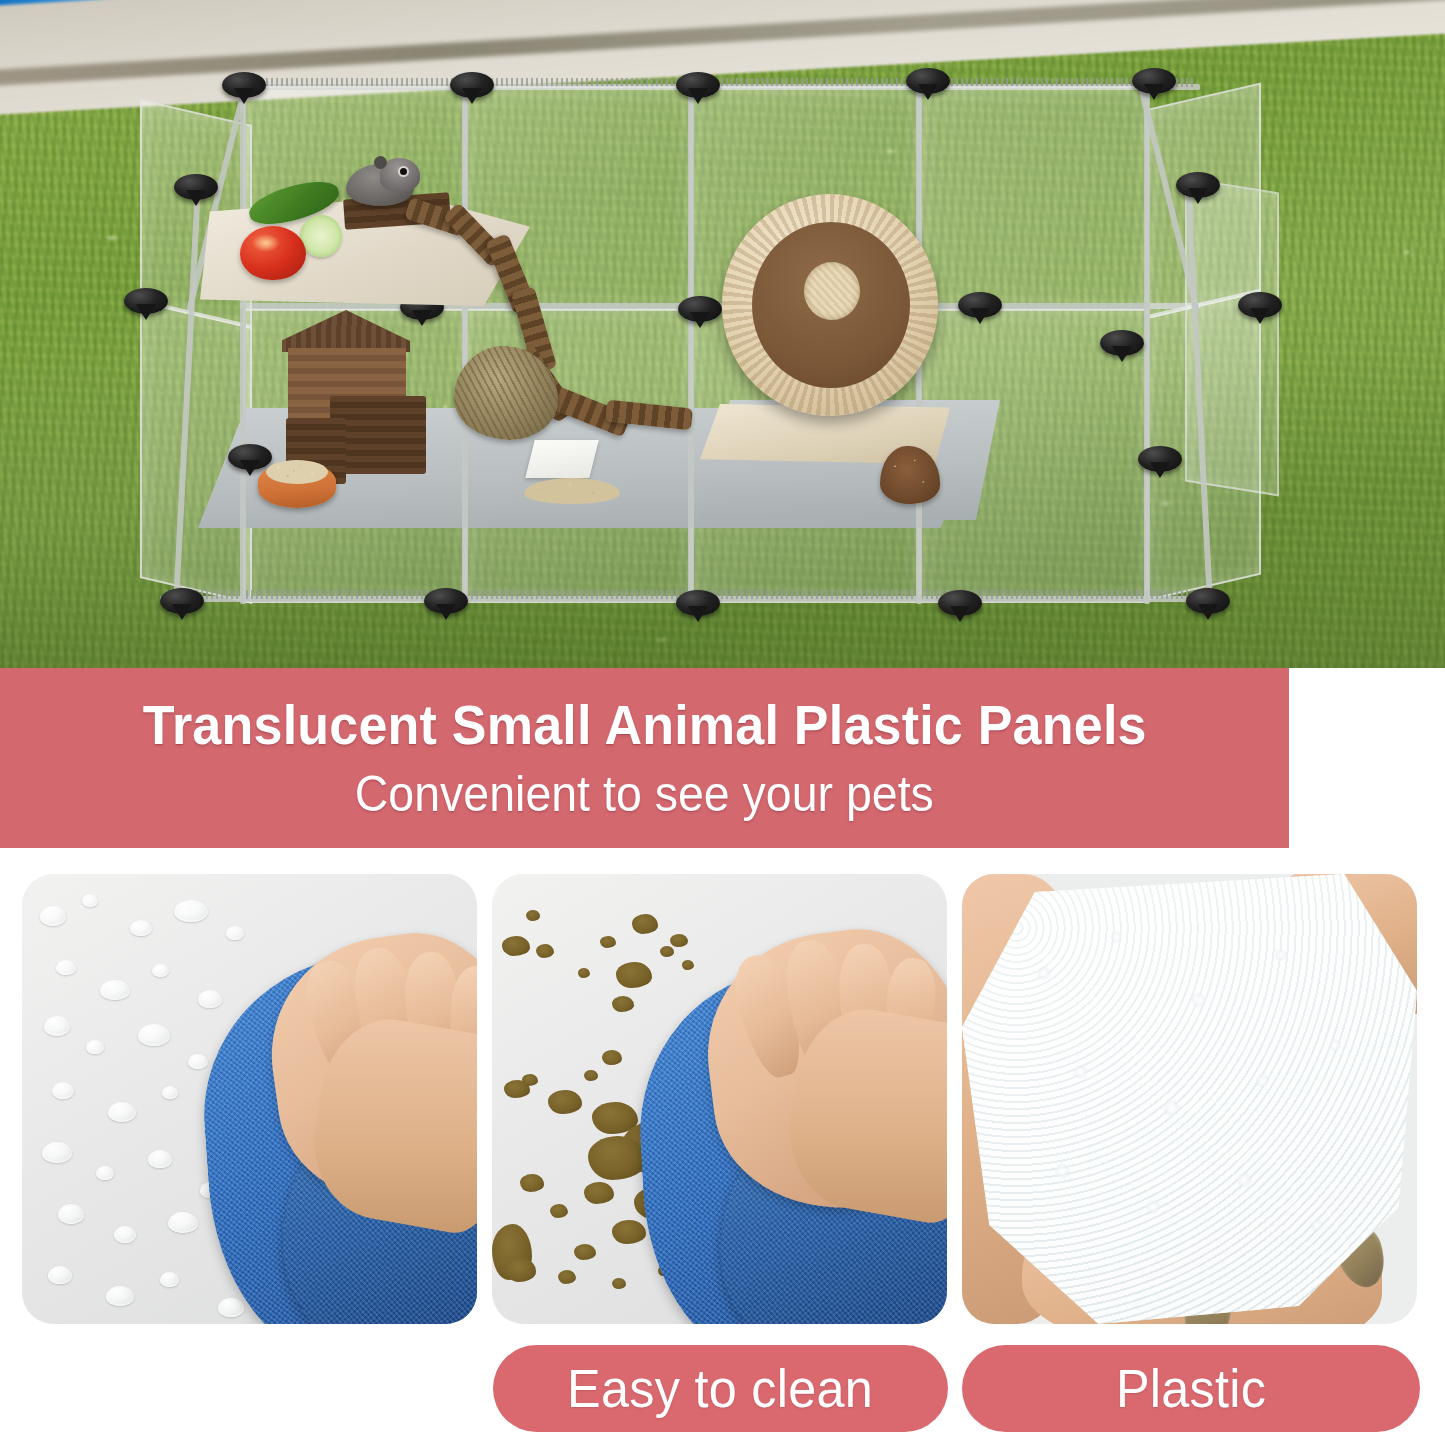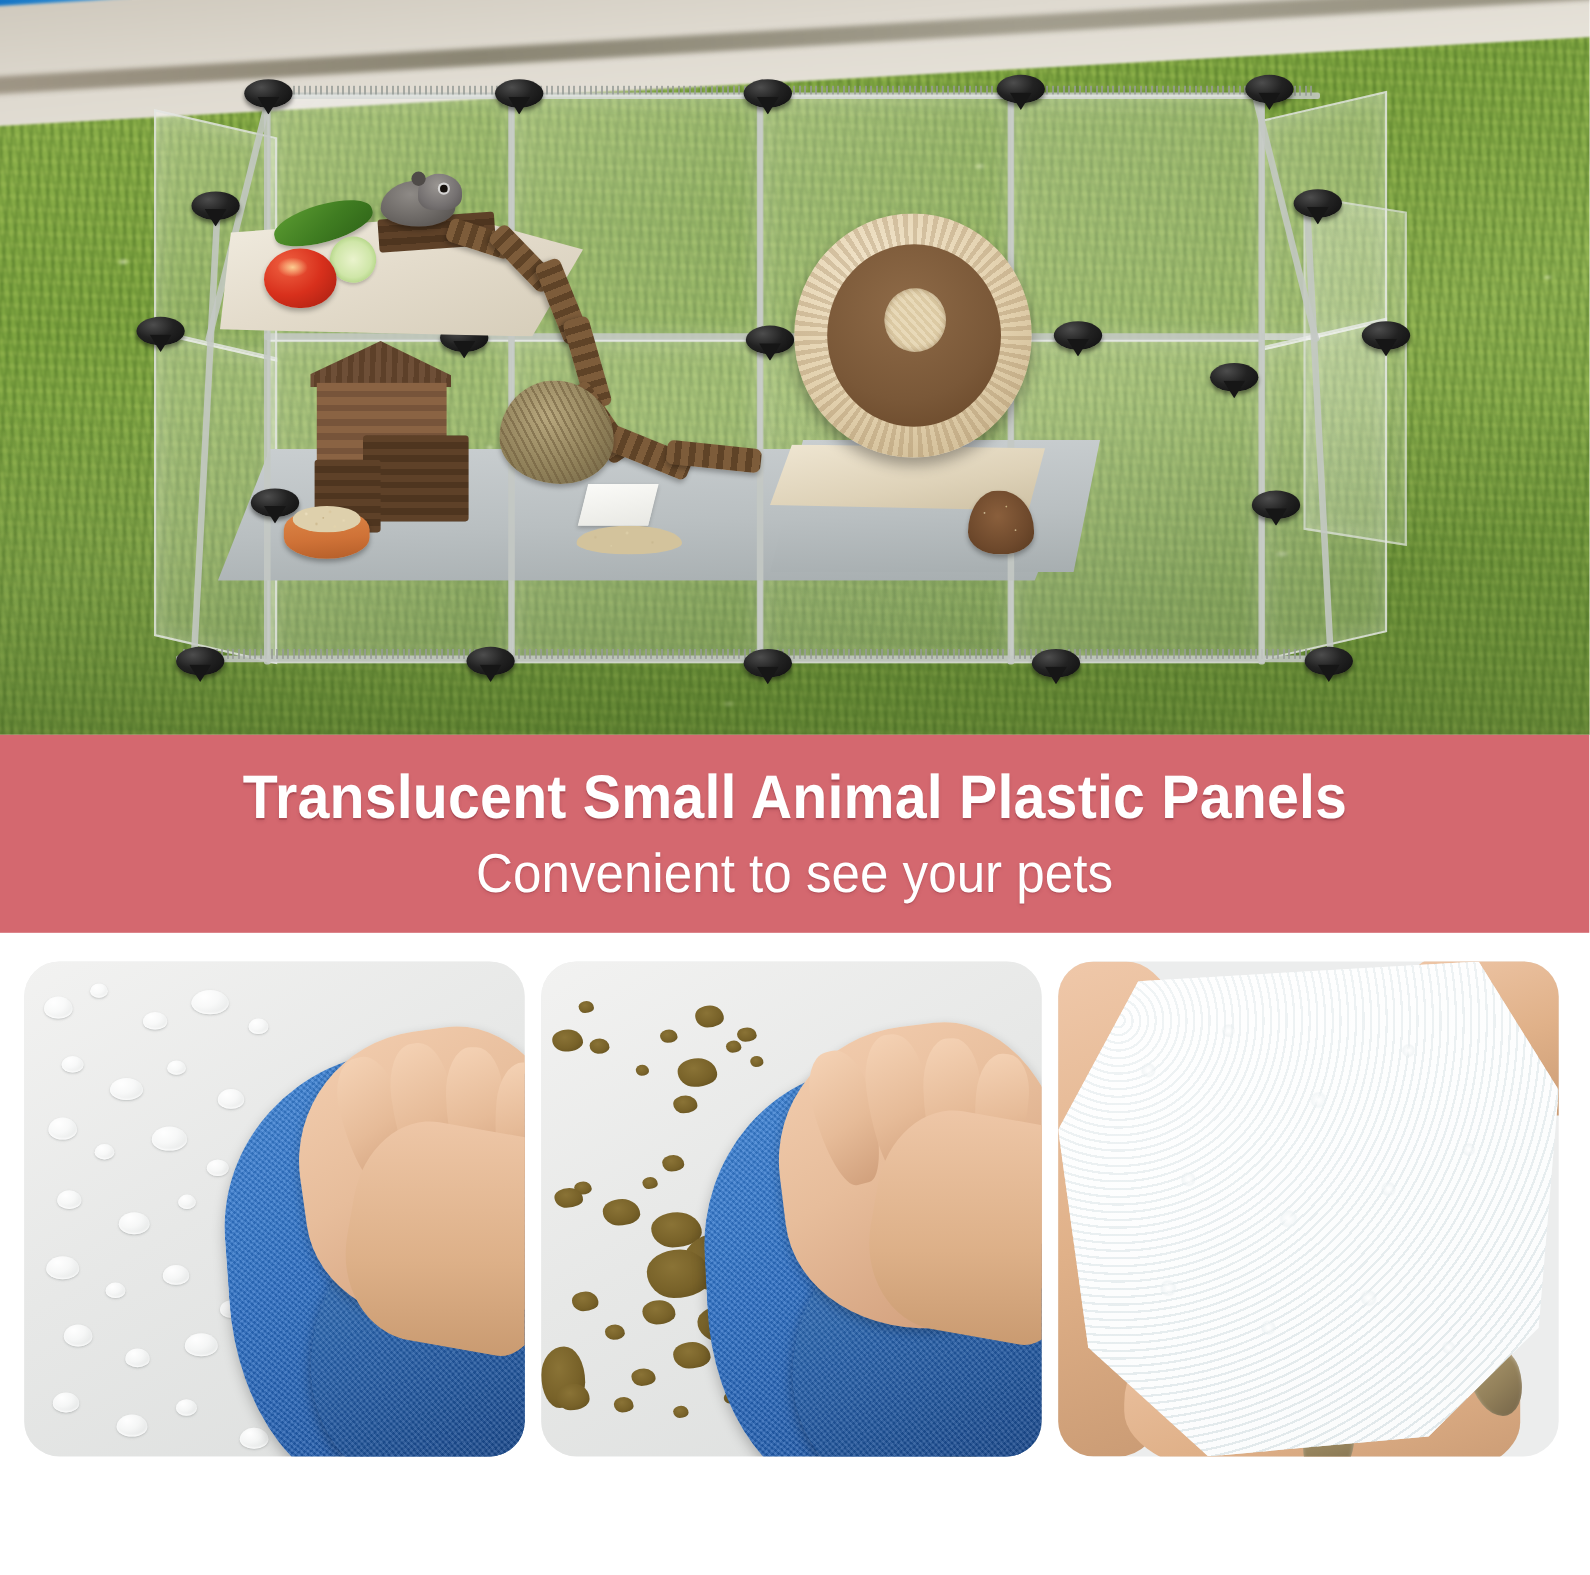--- a/index.html
+++ b/index.html
@@ -279,21 +279,21 @@
   .paper-card {
     position: absolute;
     background: linear-gradient(170deg,#fbfbf8,#e8e8e3);
     box-shadow: 0 2px 4px rgba(0,0,0,.22);
   }
 
   
   .banner {
     position: absolute;
     left: 0; top: 668px;
-    width: 1445px;
+    width: 1289px;
     height: 180px;
     background: #d4686f;
     display: flex;
     flex-direction: column;
     align-items: center;
     justify-content: center;
   }
   .banner-title {
     color: #ffffff;
     font-family: "Liberation Sans Narrow", "Liberation Sans", sans-serif;
@@ -688,13 +688,19 @@
     <div class="pellet-hand" style="left:-34px; top:0px; width:160px; height:450px; border-radius:0 40% 44% 0 / 0 30% 36% 0;"></div>
     <div class="pellet-hand" style="left:60px;  top:300px; width:360px; height:170px; border-radius:40% 30% 24% 34% / 60% 54% 30% 36%;"></div>
     <div class="pellet-hand" style="left:300px; top:-10px; width:180px; height:150px; border-radius:36% 0 0 44% / 50% 0 0 46%;"></div>
     <div class="nail" style="left:376px; top:352px;"></div>
     <div class="nail" style="left:222px; top:412px; transform:rotate(8deg);"></div>
     <div class="pellets" style="clip-path: polygon(16% 4%, 84% 0%, 100% 26%, 96% 74%, 74% 96%, 30% 100%, 6% 78%, 0% 34%);"></div>
   </div>
 </div>
 
 <div class="pills">
+  <div class="pill p2">
+    <span class="pill-label">Easy to clean</span>
+  </div>
+  <div class="pill p3">
+    <span class="pill-label">Plastic</span>
+  </div>
 </div>
 
 </body></html>

